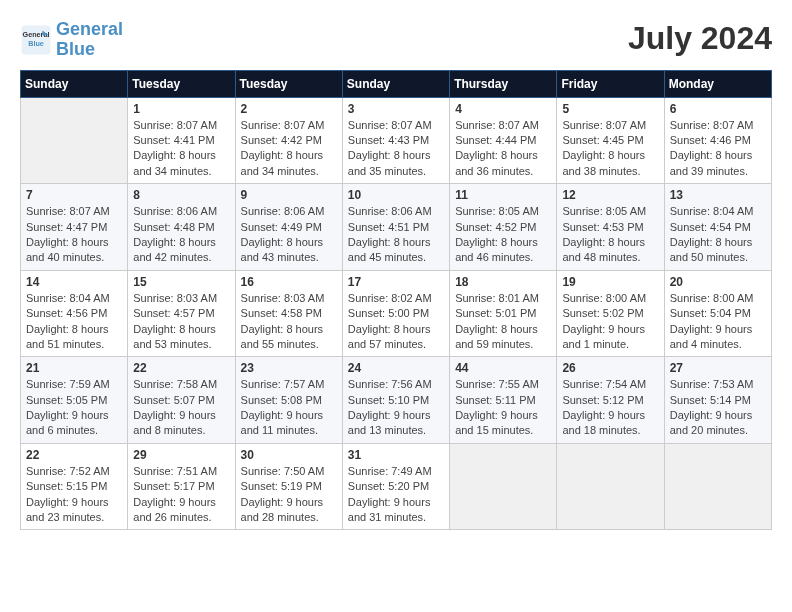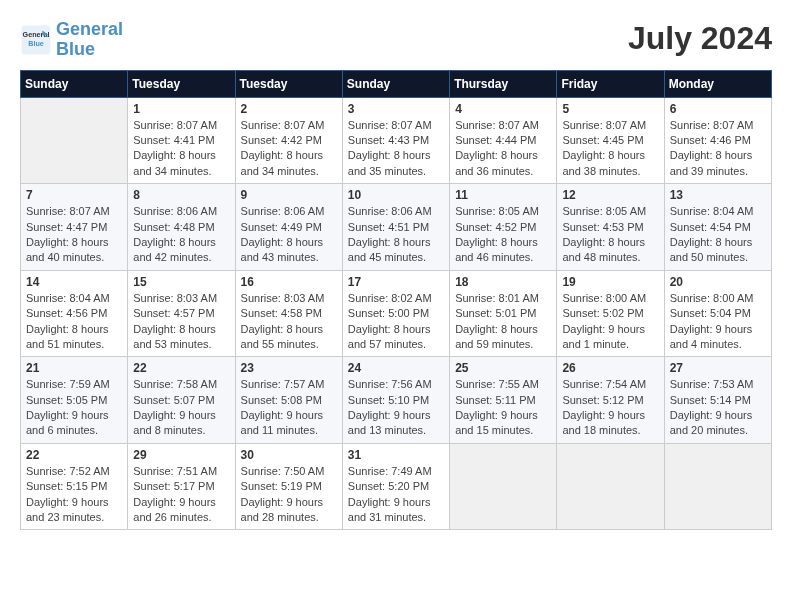--- a/index.html
+++ b/index.html
@@ -222,21 +222,21 @@
         </td>
         <td>
           <div class="day-number">23</div>
           <div class="day-info">Sunrise: 7:57 AM<br>Sunset: 5:08 PM<br>Daylight: 9 hours<br>and 11 minutes.</div>
         </td>
         <td>
           <div class="day-number">24</div>
           <div class="day-info">Sunrise: 7:56 AM<br>Sunset: 5:10 PM<br>Daylight: 9 hours<br>and 13 minutes.</div>
         </td>
         <td>
-          <div class="day-number">25</div>
+          <div class="day-number">44</div>
           <div class="day-info">Sunrise: 7:55 AM<br>Sunset: 5:11 PM<br>Daylight: 9 hours<br>and 15 minutes.</div>
         </td>
         <td>
           <div class="day-number">26</div>
           <div class="day-info">Sunrise: 7:54 AM<br>Sunset: 5:12 PM<br>Daylight: 9 hours<br>and 18 minutes.</div>
         </td>
         <td>
           <div class="day-number">27</div>
           <div class="day-info">Sunrise: 7:53 AM<br>Sunset: 5:14 PM<br>Daylight: 9 hours<br>and 20 minutes.</div>
         </td>

